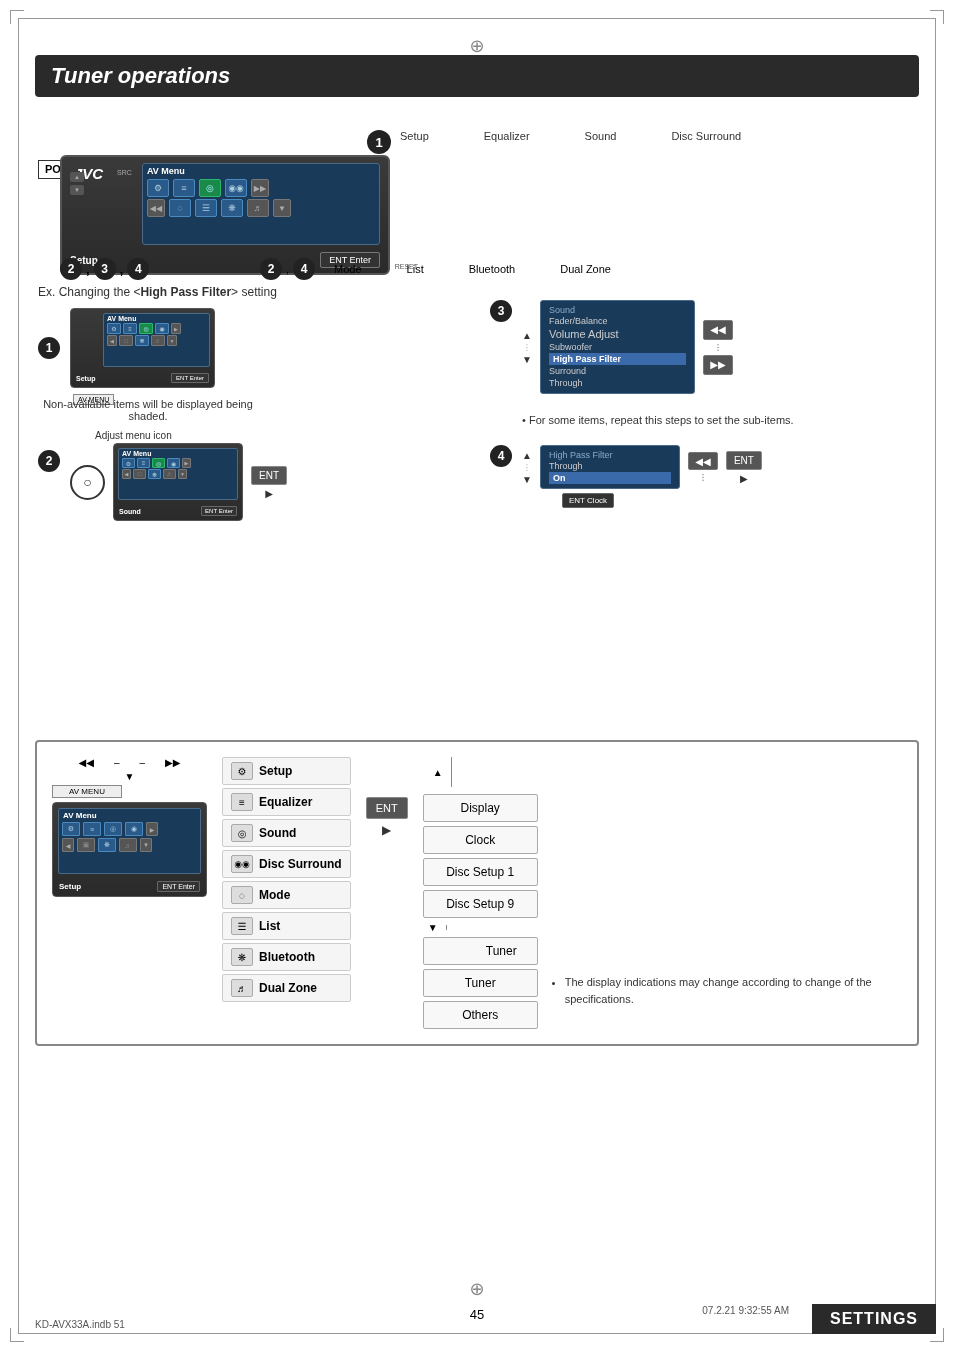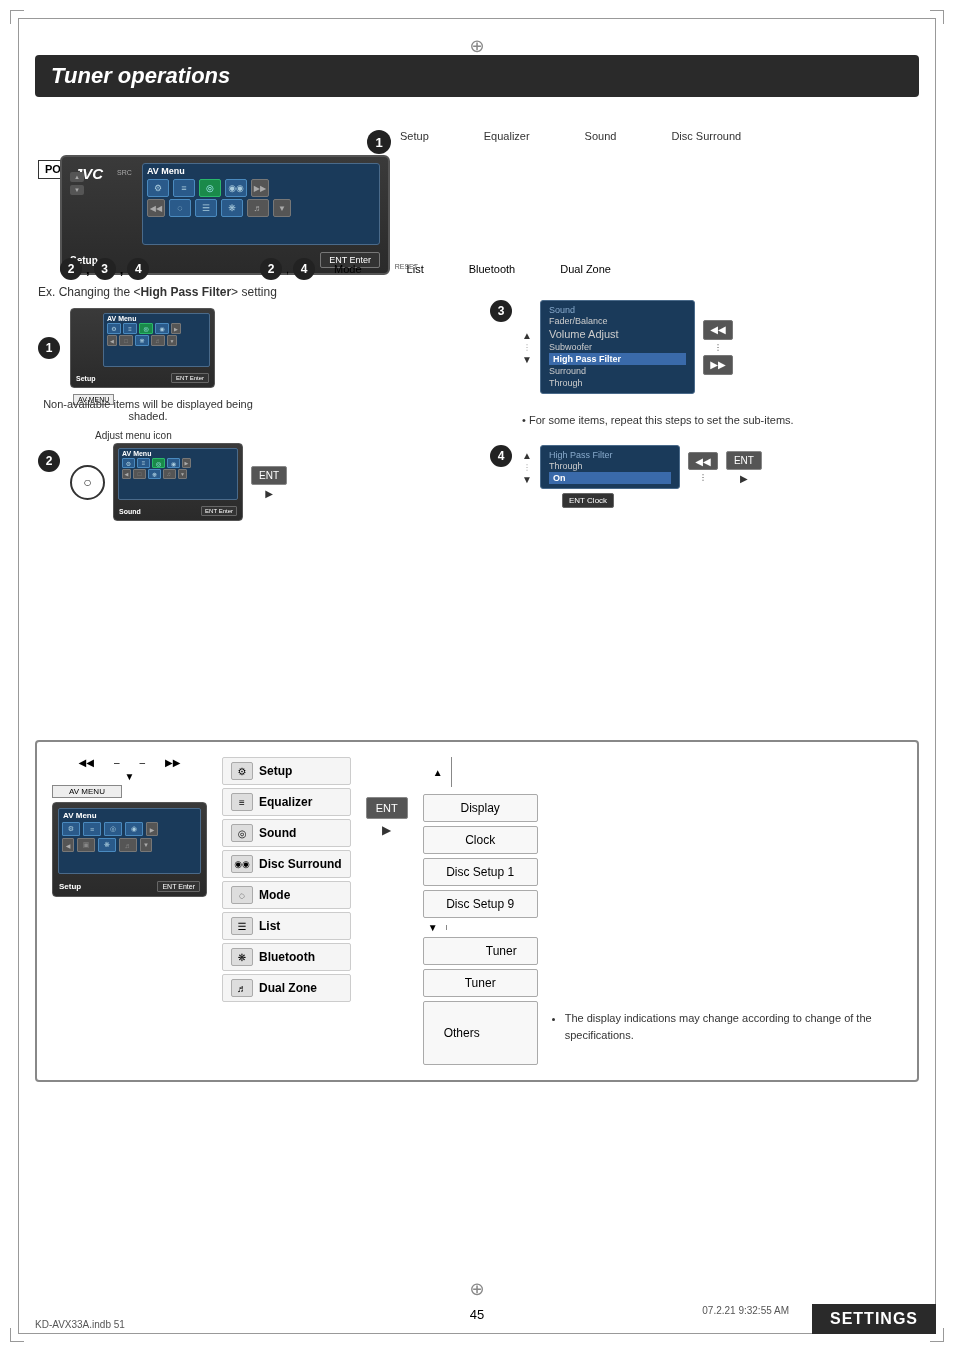--- a/index.html
+++ b/index.html
@@ -380,21 +380,21 @@
       <div style="padding:6px 20px;border:1px solid #aaa;border-radius:2px;font-size:12px;background:#f8f8f8;text-align:center;min-width:115px;">Display</div>
       <div style="padding:6px 20px;border:1px solid #aaa;border-radius:2px;font-size:12px;background:#f8f8f8;text-align:center;">Clock</div>
       <div style="padding:6px 20px;border:1px solid #aaa;border-radius:2px;font-size:12px;background:#f8f8f8;text-align:center;">Disc Setup 1</div>
       <div style="padding:6px 20px;border:1px solid #aaa;border-radius:2px;font-size:12px;background:#f8f8f8;text-align:center;">Disc Setup 9</div>
       <div style="display:flex;align-items:center;gap:3px;margin-left:5px;">
         <span style="font-size:10px;">▼</span>
         <div style="width:2px;height:5px;border-left:1px solid #888;margin-left:5px;"></div>
       </div>
       <div style="padding:6px 20px;border:1px solid #aaa;border-radius:2px;font-size:12px;background:#f8f8f8;text-align:right;">Tuner</div>
       <div style="padding:6px 20px;border:1px solid #aaa;border-radius:2px;font-size:12px;background:#f8f8f8;text-align:center;">Tuner</div>
-      <div style="padding:24px 20px;border:1px solid #aaa;border-radius:2px;font-size:12px;background:#f8f8f8;text-align:left;">Others</div>
+      <div style="padding:6px 20px;border:1px solid #aaa;border-radius:2px;font-size:12px;background:#f8f8f8;text-align:center;">Others</div>
     </div>
 
     <div style="flex:1;font-size:11px;color:#333;line-height:1.6;padding-left:10px;align-self:flex-end;padding-bottom:20px;">
       <ul style="list-style:disc;margin-left:2px;">
         <li>The display indications may change according to change of the specifications.</li>
       </ul>
     </div>
 
   </div>
 </div>

